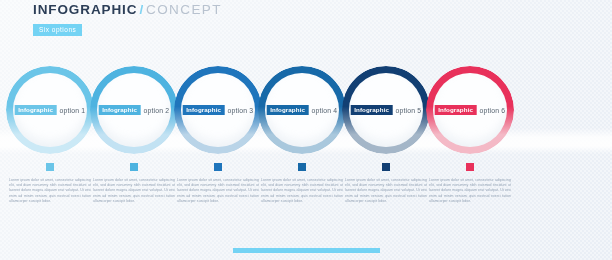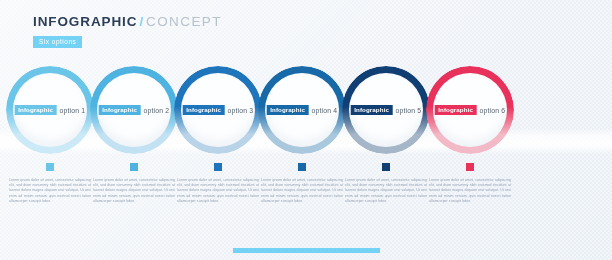--- a/index.html
+++ b/index.html
@@ -44,21 +44,21 @@
     top: 128px;
     height: 26px;
     background: linear-gradient(to bottom, rgba(255,255,255,0.0) 0%, rgba(255,255,255,0.85) 35%, rgba(255,255,255,0.9) 70%, rgba(255,255,255,0.0) 100%);
     pointer-events: none;
   }
 
   
   .header {
     position: absolute;
     left: 33px;
-    top: 14px;
+    top: 2px;
   }
   .title-row {
     font-size: 13.5px;
     letter-spacing: 0.9px;
     line-height: 16px;
     white-space: nowrap;
   }
   .title-main {
     font-weight: bold;
     color: #2c3e57;

